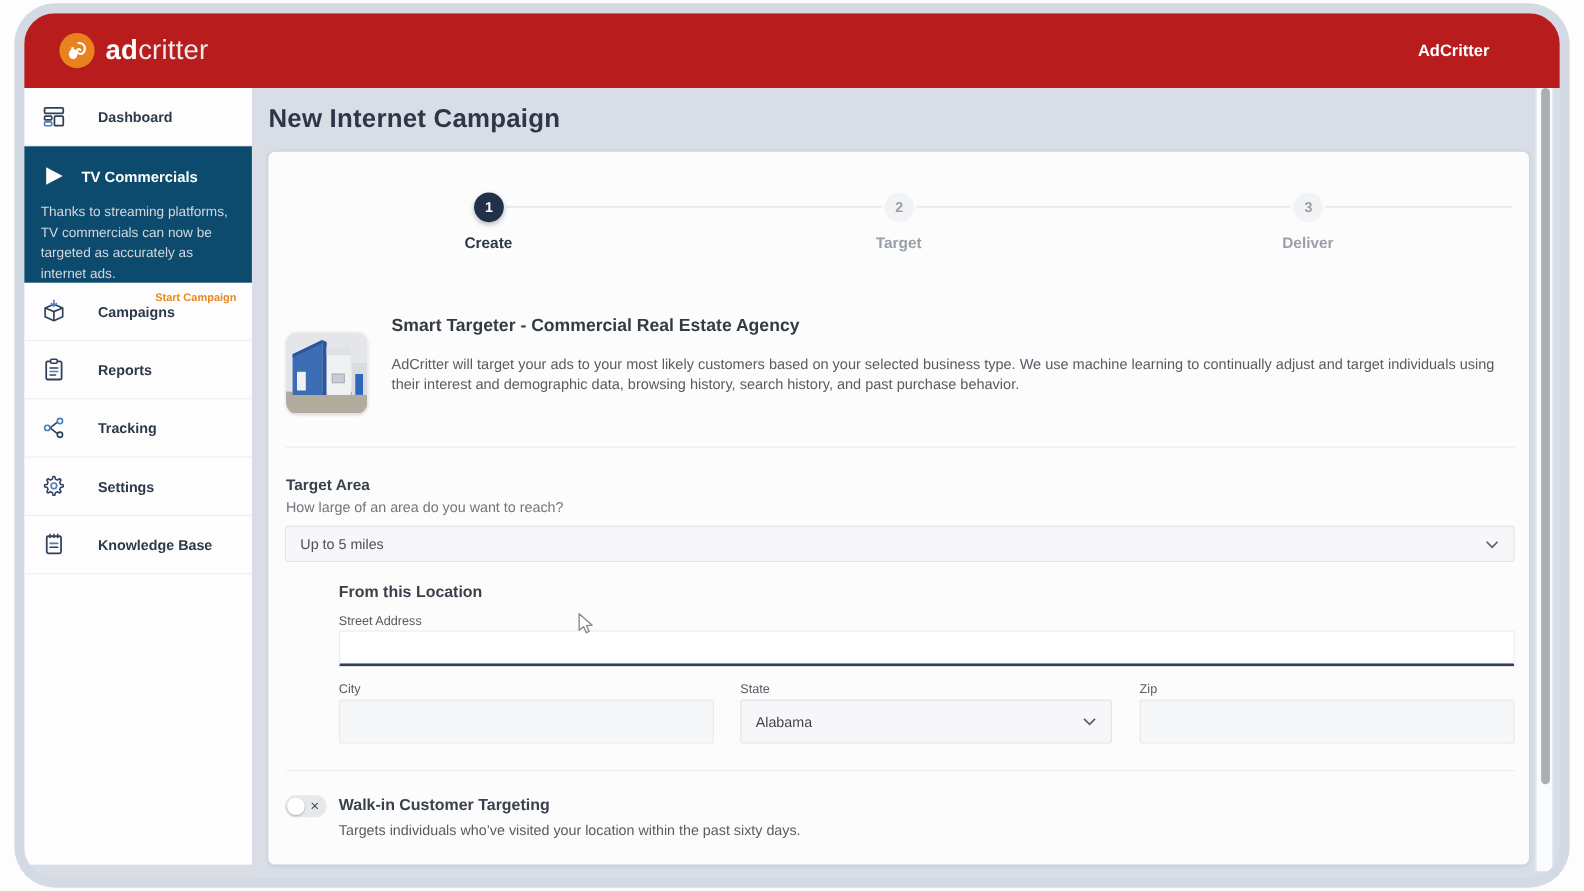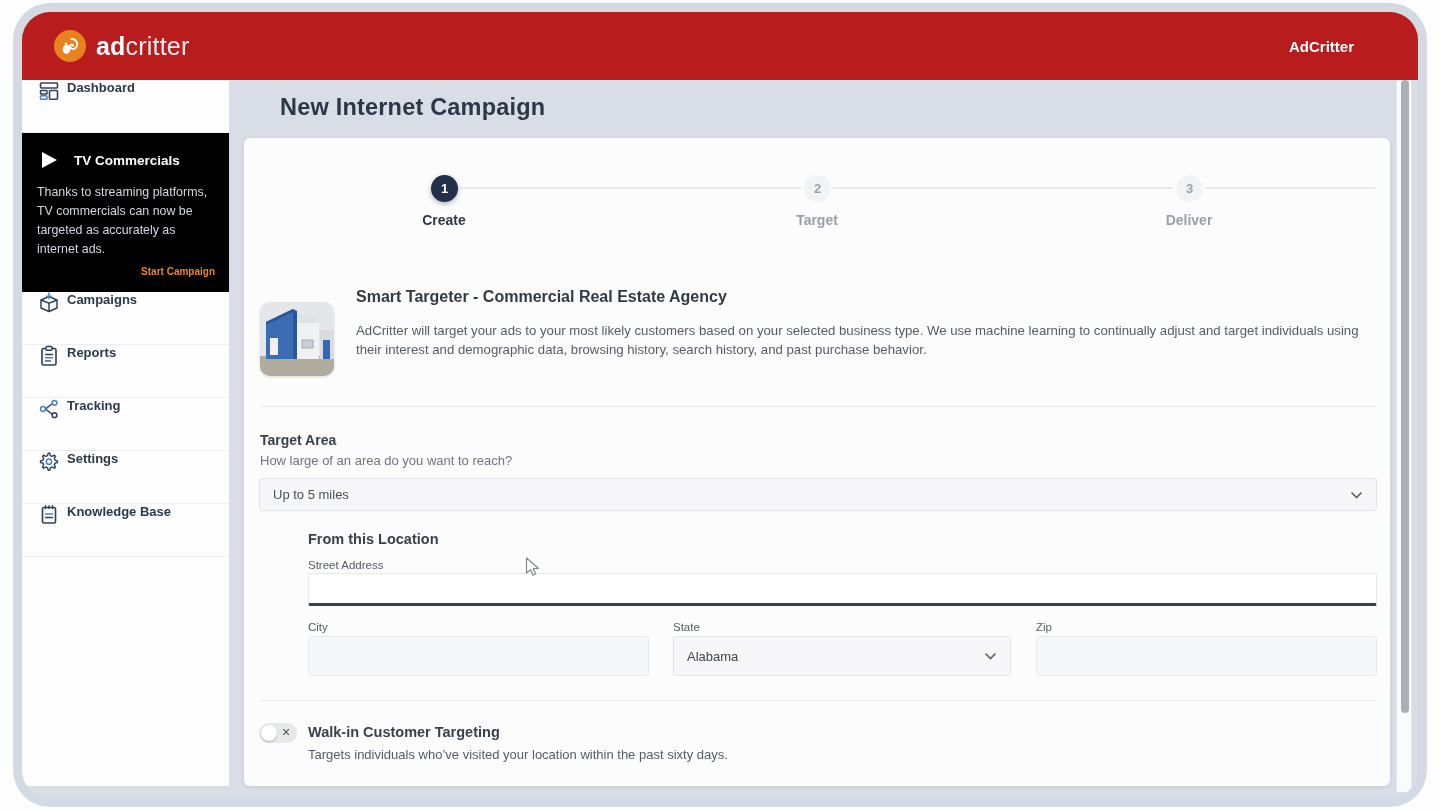--- a/index.html
+++ b/index.html
@@ -17,35 +17,35 @@
   .logo-circle { width:32px; height:32px; border-radius:50%; background:#e8821e;
     display:flex; align-items:center; justify-content:center; }
   .logo-word { font-size:25px; color:#fff; letter-spacing:.2px; }
   .logo-word .bold { font-weight:700; }
   .logo-word .light { font-weight:400; color:#e9ebef; }
   .account { margin-left:auto; color:#fff; font-weight:700; font-size:15px; }
 
   
   .sidebar { position:absolute; left:0; top:68px; bottom:12px; width:207px;
     background:#fdfdfd; }
-  .side-item { height:53px; display:flex; gap:6px;
+  .side-item { height:53px; display:flex; align-items:center; gap:28px;
     padding-left:15px; border-bottom:1px solid #eceef1; cursor:pointer; }
   .side-item .lbl { font-size:13px; font-weight:700; color:#2c3949; }
   .icon-box { width:24px; display:flex; justify-content:center; }
 
-  .tv-panel { height:159px; background:#000000; padding:13px 14px 0 15px; }
+  .tv-panel { height:124px; background:#0c4a6e; padding:13px 14px 0 15px; }
   .tv-head { display:flex; align-items:center; gap:13px; height:28px; }
   .tv-head .lbl { font-size:13.5px; font-weight:700; color:#ffffff; }
   .tv-desc { margin-top:9px; font-size:12.4px; line-height:19px; color:#d3d7dd; }
   .tv-cta { margin-top:7px; text-align:right; font-size:10px; font-weight:700;
     color:#e8891f; cursor:pointer; }
 
   
   .page-title { position:absolute; left:222px; top:82px; font-size:23.5px;
-    font-weight:700; color:#2d3748; letter-spacing:.2px;margin-left:36px; }
+    font-weight:700; color:#2d3748; letter-spacing:.2px; }
 
   .card { position:absolute; left:222px; top:126px; width:1146px; height:648px;
     background:#fcfcfd; border-radius:6px; box-shadow:0 1px 4px rgba(40,50,70,.10); }
 
   
   .step-line { position:absolute; height:2px; background:#e9eaec; top:49px; }
   .step-circle { position:absolute; top:37px; width:27px; height:27px; border-radius:50%;
     display:flex; align-items:center; justify-content:center; font-size:13px; font-weight:700; }
   .step-circle.active { background:#22304a; color:#fff; box-shadow:0 2px 5px rgba(30,43,62,.35); }
   .step-circle.inactive { background:#f2f3f5; color:#9aa0a8; }

